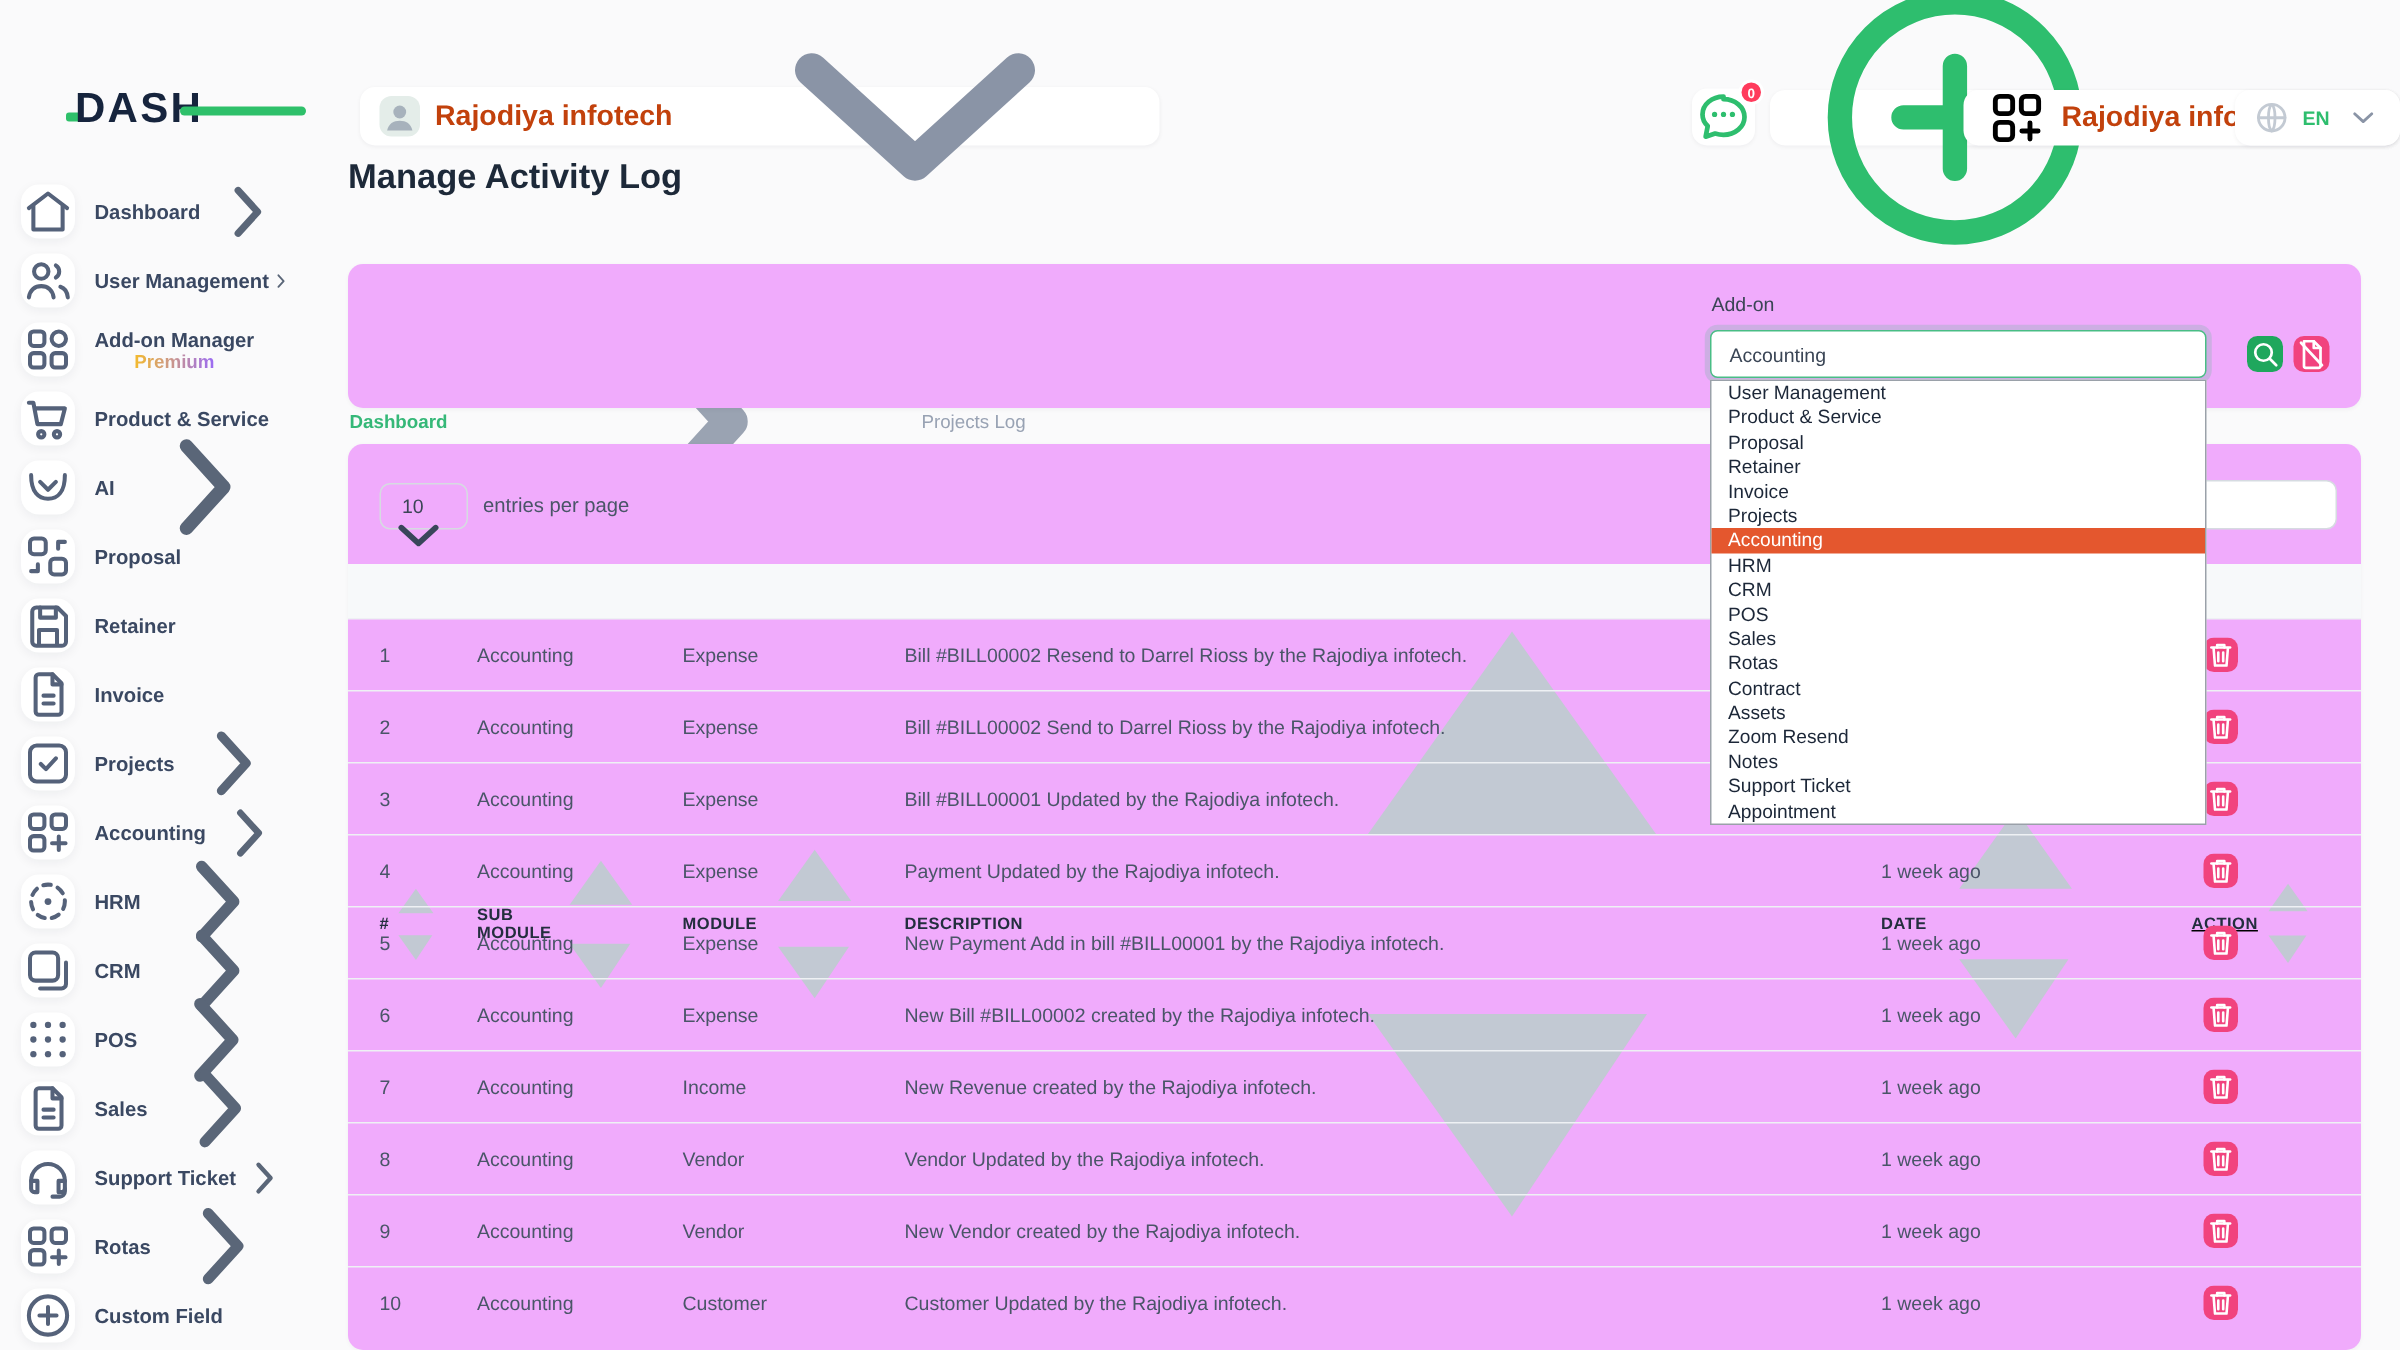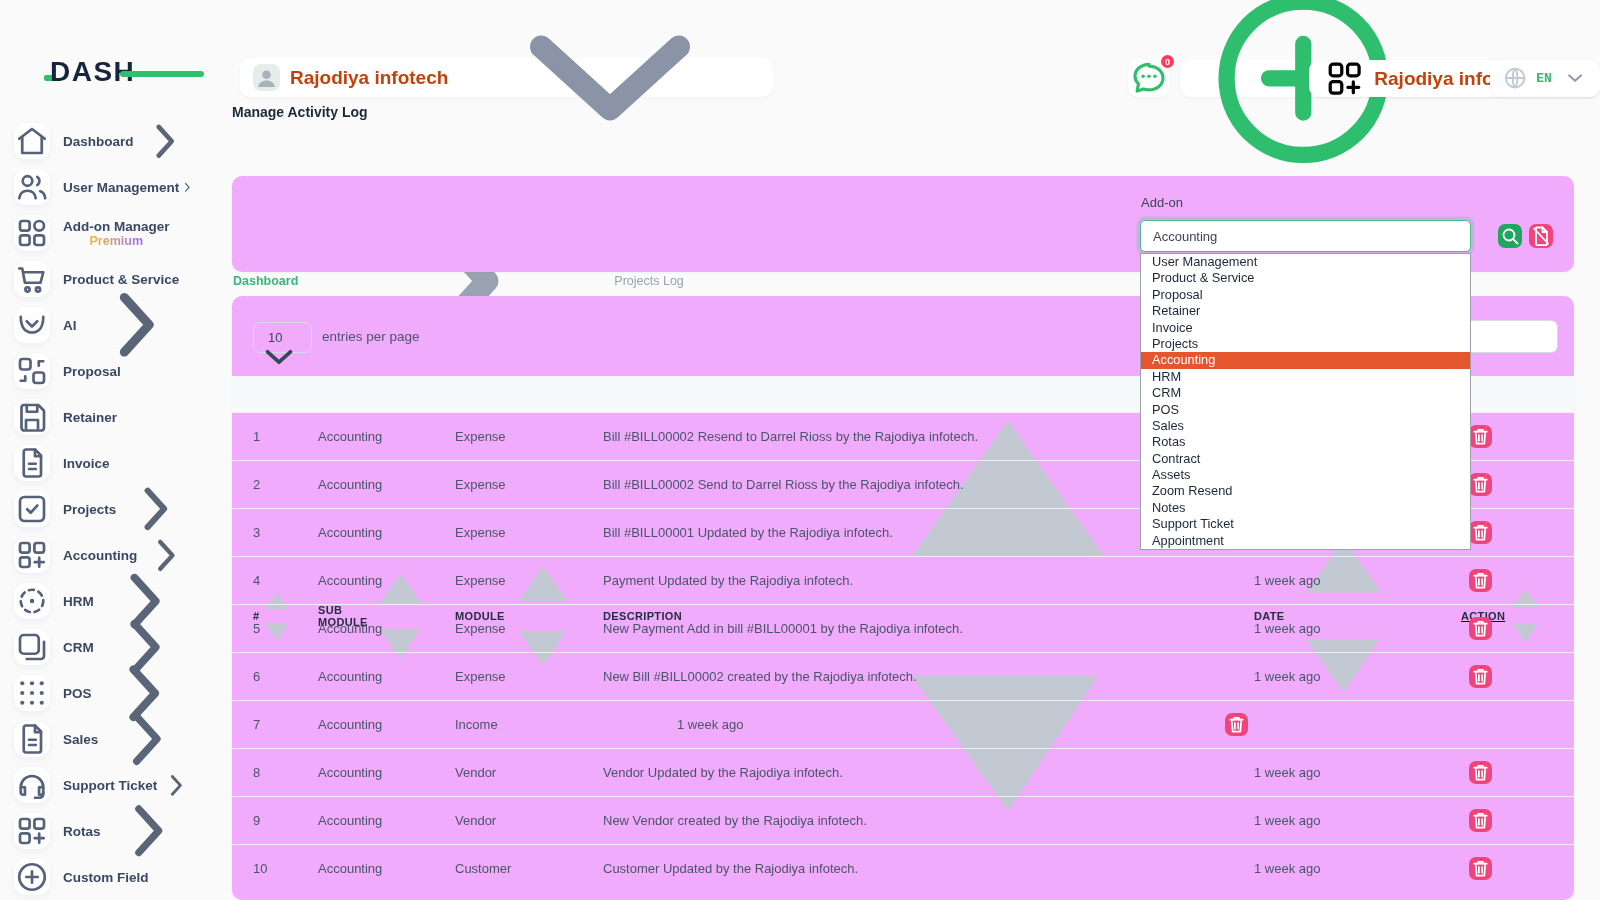--- a/index.html
+++ b/index.html
@@ -29,25 +29,25 @@
   .avatar svg { width:18px; height:18px; }
   .pill-lbl { font-size:19px; font-weight:700; color:#c2410c; white-space:nowrap; }
   .pill .chev { color:#8A94A6; display:flex; margin-left:2px;}
   .pill .chev svg { width:13px; height:13px; }
   .chat-pill { left:1128px; top:59px; width:42px; height:38px; justify-content:center; }
   .chat-pill .cic { color:#2EBE6E; display:flex; } .chat-pill .cic svg { width:21px; height:21px; }
   .badge { position:absolute; top:-6px; right:-6px; min-width:17px; height:17px; border-radius:9px; background:#FF3B5C; border:2px solid #fff; color:#fff; font-size:9px; font-weight:700; display:flex; align-items:center; justify-content:center; }
   .cw-pill { left:1180px; top:60px; height:37px; padding:0 15px; gap:8px; }
   .cw-pill .gic { color:#2EBE6E; display:flex; } .gic svg { width:17px; height:17px; }
   .org-pill { left:1309px; top:60px; height:37px; padding:0 14px; gap:8px; }
-  .lang-pill { left:1490px; top:60px; height:37px; padding:0 12px; gap:8px;font-family:Liberation Mono, monospace; }
+  .lang-pill { left:1490px; top:60px; height:37px; padding:0 12px; gap:8px; }
   .lang-pill .globe { color:#C3CAD3; display:flex;} .lang-pill .globe svg { width:19px; height:19px; }
   .lang-lbl { font-size:13px; font-weight:700; color:#2EBE6E; }
 
-  .page-title { position:absolute; left:232px; top:104px; font-size:14px; font-weight:700; color:#1D2939; }
+  .page-title { position:absolute; left:232px; top:104px; font-size:23px; font-weight:700; color:#1D2939; }
   .breadcrumb { position:absolute; left:233px; top:131px; display:flex; align-items:center; gap:8px; }
   .bc-home { font-size:12.5px; font-weight:600; color:#35B878; cursor:pointer; }
   .bc-sep { color:#9AA3B2; display:flex; } .bc-sep svg { width:10px; height:10px; }
   .bc-cur { font-size:12.5px; color:#98A2B3; }
 
   
   .card { position:absolute; background:#f0abfc; border-radius:10px; box-shadow:0 1px 3px rgba(16,24,40,.04); }
   .filter-card { left:232px; top:176px; width:1342px; height:96px; }
   .f-label { position:absolute; left:909px; top:19px; font-size:13px; color:#3A4555; }
   .f-select { position:absolute; left:908px; top:44px; width:331px; height:32px; background:#fff; border:1px solid #49BD85; box-shadow:0 0 0 3.5px rgba(64,190,130,.20); border-radius:5px; display:flex; align-items:center; padding-left:12px; font-size:13px; color:#3A4555; cursor:pointer; }
@@ -748,20 +748,21 @@
                   <path d="M10.3 10.5v6M13.7 10.5v6"></path>
                 </svg>
               </span>
             </button>
     </div>
   </div>
         <div class="trow">
     <div class="c c0">7</div>
     <div class="c c1">Accounting</div>
     <div class="c c2">Income</div>
+    <div class="c c3">New Revenue created by the Rajodiya infotech.</div>
     <div class="c c4">1 week ago</div>
     <div class="c c5">
       <button class="del">
               <span>
                 <svg viewBox="0 0 24 24" fill="none" stroke="currentColor" stroke-width="1.8" stroke-linecap="round" stroke-linejoin="round" style="display:block;width:100%;height:100%">
                   <path d="M5.5 7h13"></path>
                   <path d="M9.5 7V5.2h5V7"></path>
                   <path d="M7 7.3 8 19.5h8l1-12.2"></path>
                   <path d="M10.3 10.5v6M13.7 10.5v6"></path>
                 </svg>

